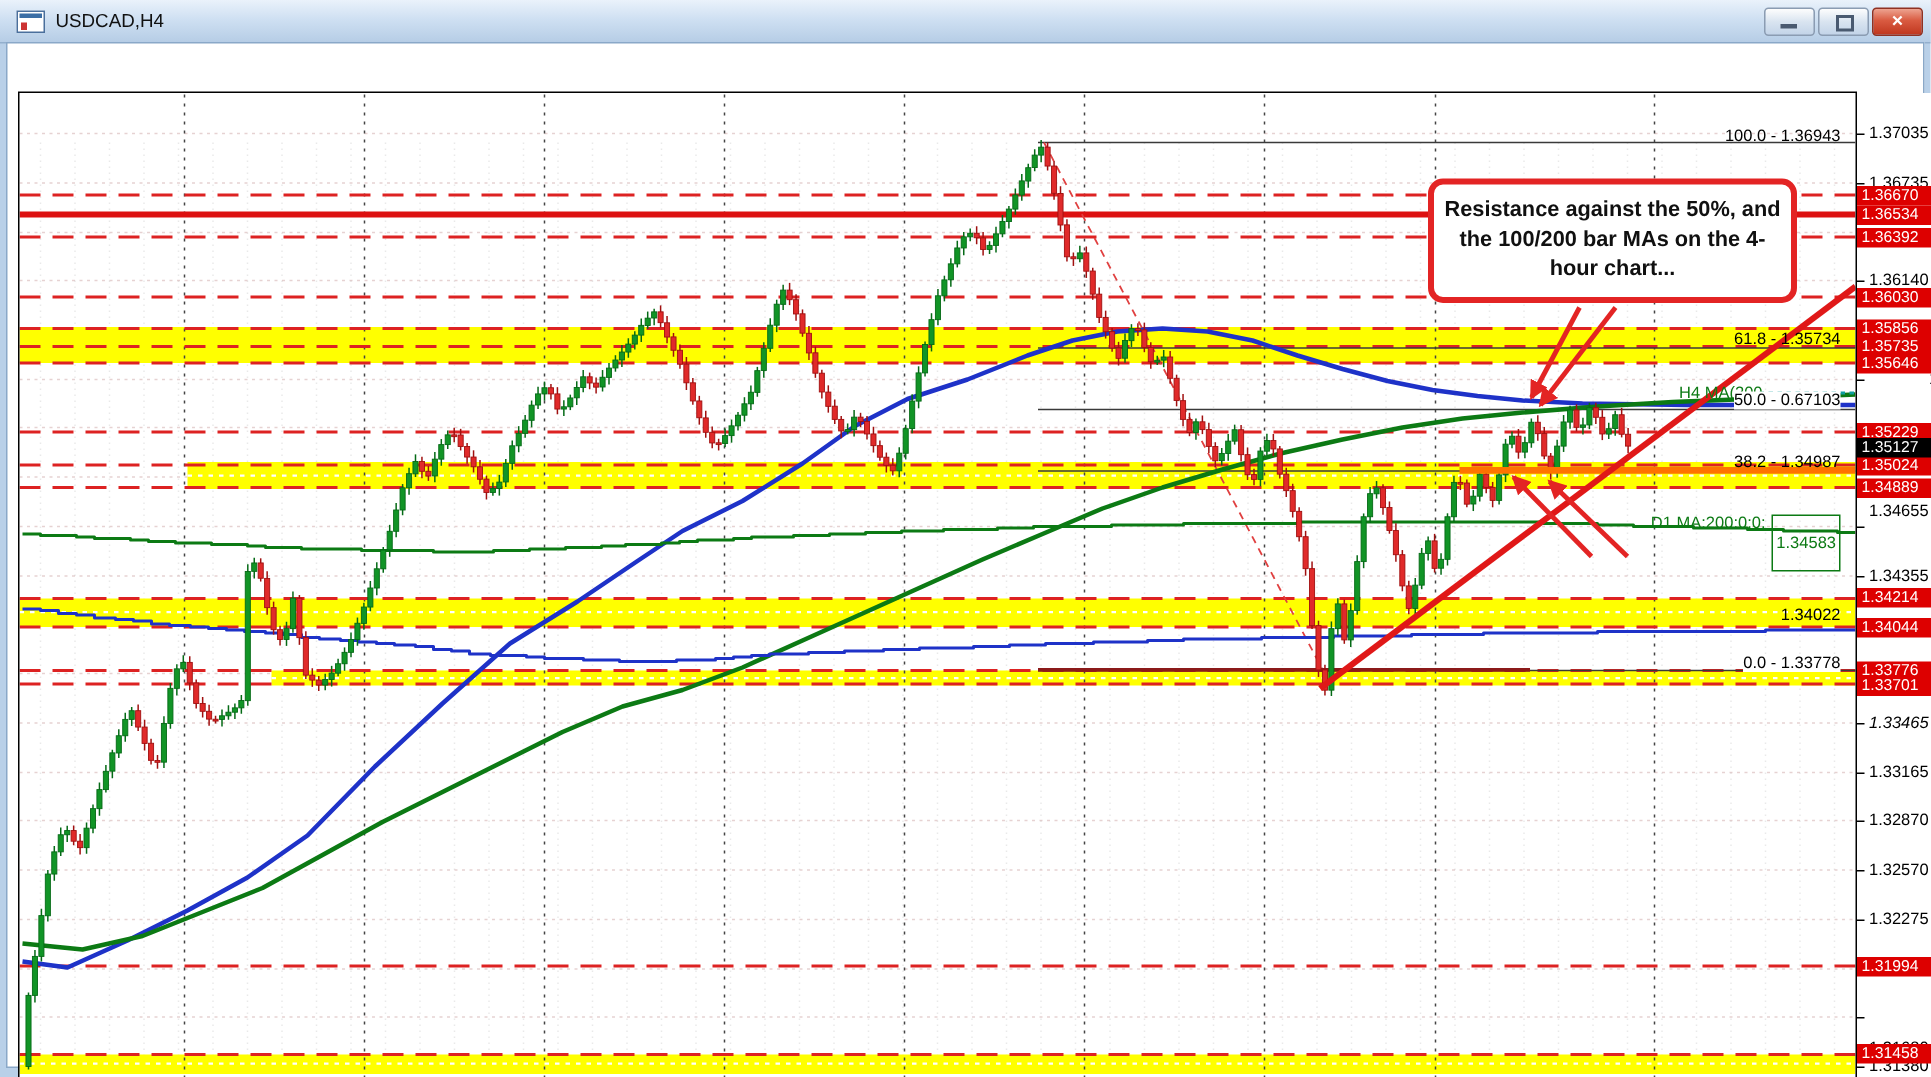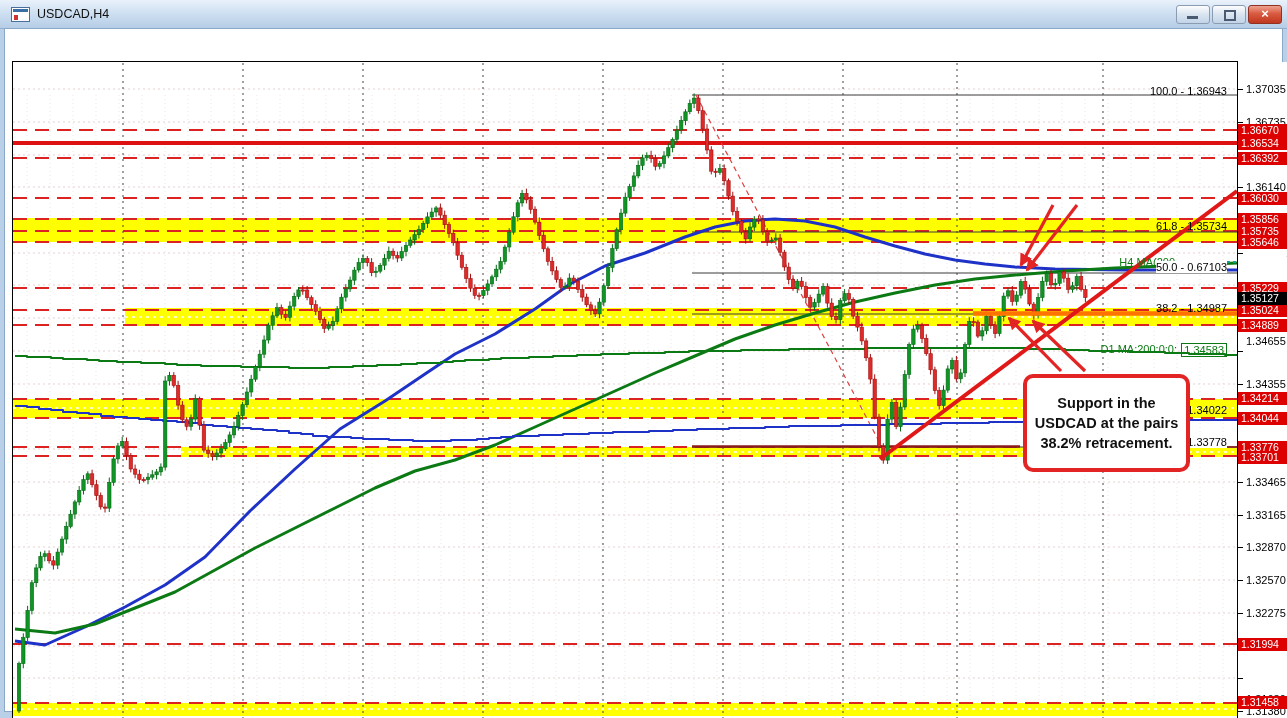--- a/index.html
+++ b/index.html
@@ -700,46 +700,46 @@
         </svg>
     </div>
 
     <div id="overlay">
         <div class="chlabel" style="right: 55px; top: 56px; color: rgb(0, 0, 0);">100.0 - 1.36943</div>
         <div class="chlabel" style="right: 55px; top: 191px; color: rgb(0, 0, 0);">61.8 - 1.35734</div>
         <div class="chlabel" style="right: 107px; top: 227px; color: rgb(12, 122, 20);">H4 MA(200</div>
         <div class="chlabel" style="right: 55px; top: 232px; color: rgb(0, 0, 0); background: rgb(255, 255, 255);">50.0 - 0.67103</div>
         <div class="chlabel" style="right: 55px; top: 273px; color: rgb(0, 0, 0);">38.2 - 1.34987</div>
         <div class="chlabel" style="right: 105px; top: 314px; color: rgb(12, 122, 20);">D1 MA:200:0:0:</div>
-        <div class="chlabel" style="right: 55px; top: 314px; color: rgb(12, 122, 20); border: 1px solid rgb(12, 122, 20); padding: 0px 2px;">1.34583</div>
+        <div class="chlabel" style="right: 55px; top: 314px; color: rgb(12, 122, 20); border: 1px solid rgb(12, 122, 20); padding: 12px 2px;">1.34583</div>
         <div class="chlabel" style="right: 55px; top: 375px; color: rgb(0, 0, 0);">1.34022</div>
         <div class="chlabel" style="right: 55px; top: 407px; color: rgb(0, 0, 0); background: rgb(255, 255, 255);">0.0 - 1.33778</div>
       </div>
 
-    <div class="callout" id="callout-support">
-      <span>Support in the
-USDCAD at the pairs
-38.2% retracement.</span>
+    <div class="callout" id="callout-resistance">
+      <span>Resistance against the 50%, and
+the 100/200 bar MAs on the 4-
+hour chart...</span>
     </div>
 
     <div id="axis">
         <div class="ptickmark" style="top: 27px;"></div>
         <div class="ptick" style="top: 21px;">1.37035</div>
         <div class="ptickmark" style="top: 60px;"></div>
         <div class="ptick" style="top: 54px;">1.36735</div>
         <div class="ptickmark" style="top: 125px;"></div>
         <div class="ptick" style="top: 119px;">1.36140</div>
         <div class="ptickmark" style="top: 191px;"></div>
         <div class="ptick" style="top: 185px; margin-left: 40px;">1.35545</div>
         <div class="ptickmark" style="top: 289px;"></div>
         <div class="ptick" style="top: 273px;">1.34655</div>
         <div class="ptickmark" style="top: 322px;"></div>
         <div class="ptick" style="top: 316px;">1.34355</div>
         <div class="ptickmark" style="top: 420px;"></div>
-        <div class="ptick" style="top: 414px;">1.33465</div>
+        <div class="ptick" style="top: 414px; font-style: italic;">1.33465</div>
         <div class="ptickmark" style="top: 453px;"></div>
         <div class="ptick" style="top: 447px;">1.33165</div>
         <div class="ptickmark" style="top: 485px;"></div>
         <div class="ptick" style="top: 479px;">1.32870</div>
         <div class="ptickmark" style="top: 518px;"></div>
         <div class="ptick" style="top: 512px;">1.32570</div>
         <div class="ptickmark" style="top: 551px;"></div>
         <div class="ptick" style="top: 545px;">1.32275</div>
         <div class="ptickmark" style="top: 616px;"></div>
         <div class="ptick" style="top: 631px;">1.31680</div>

